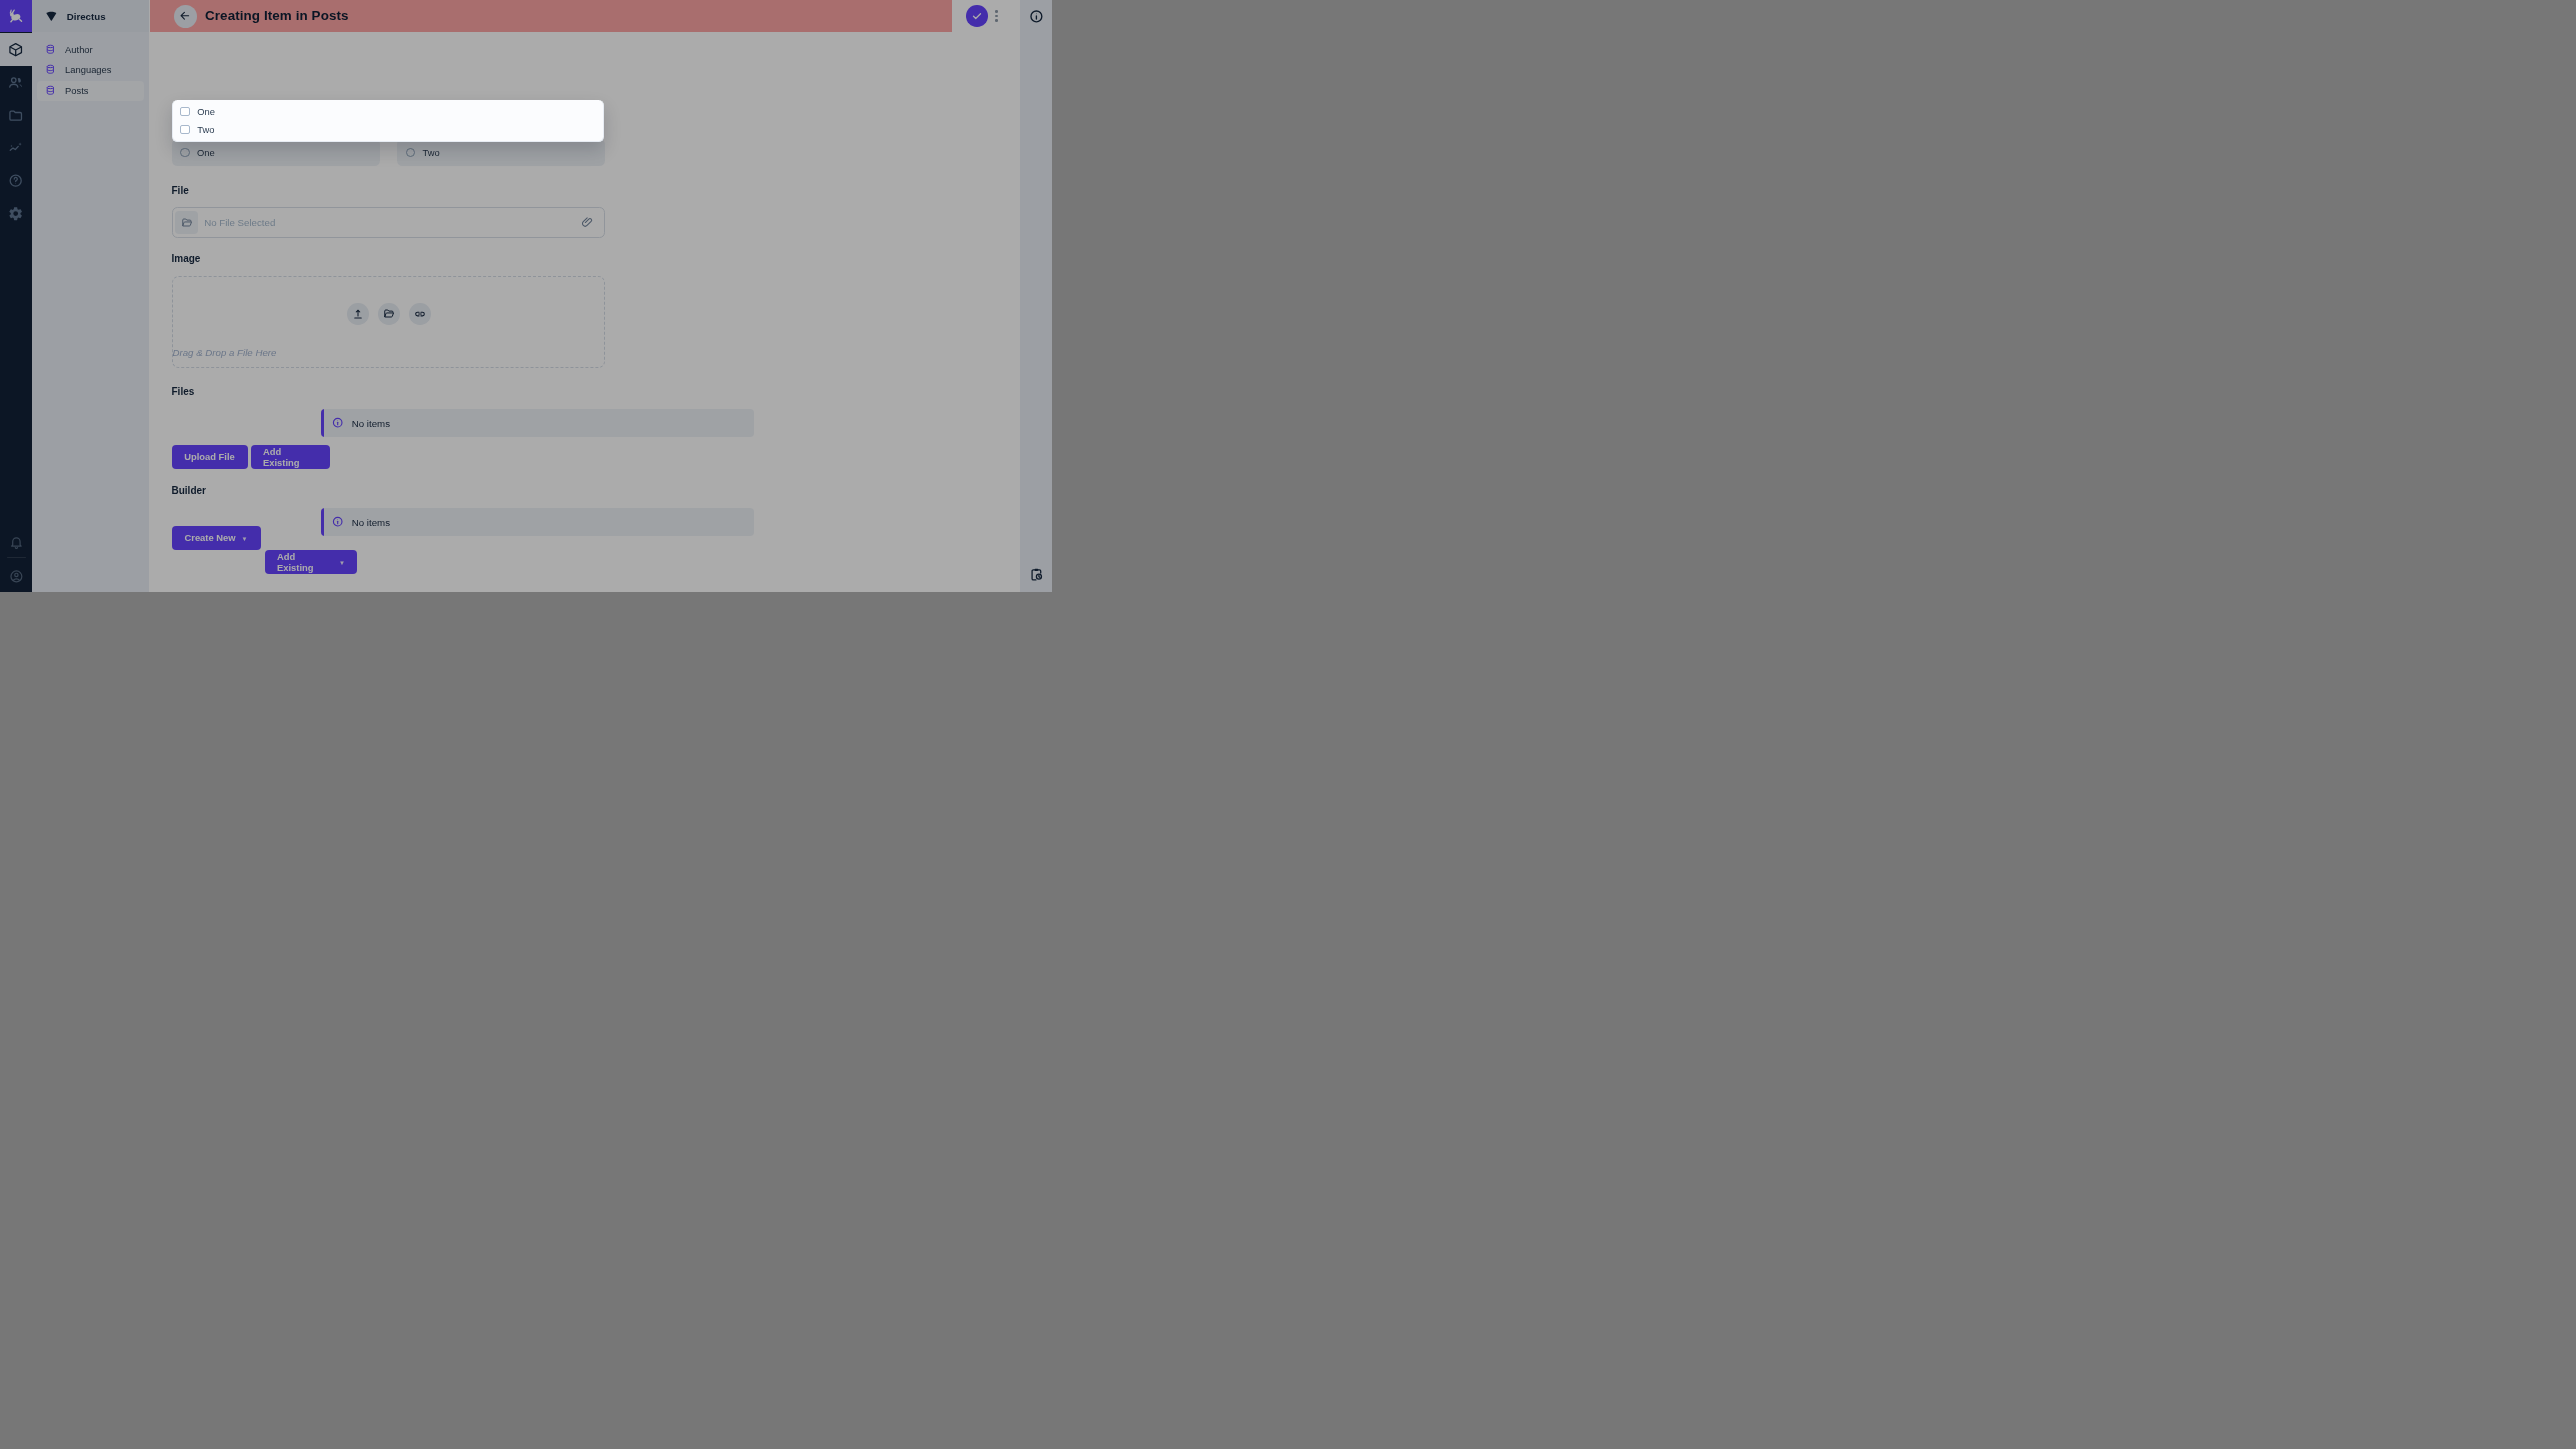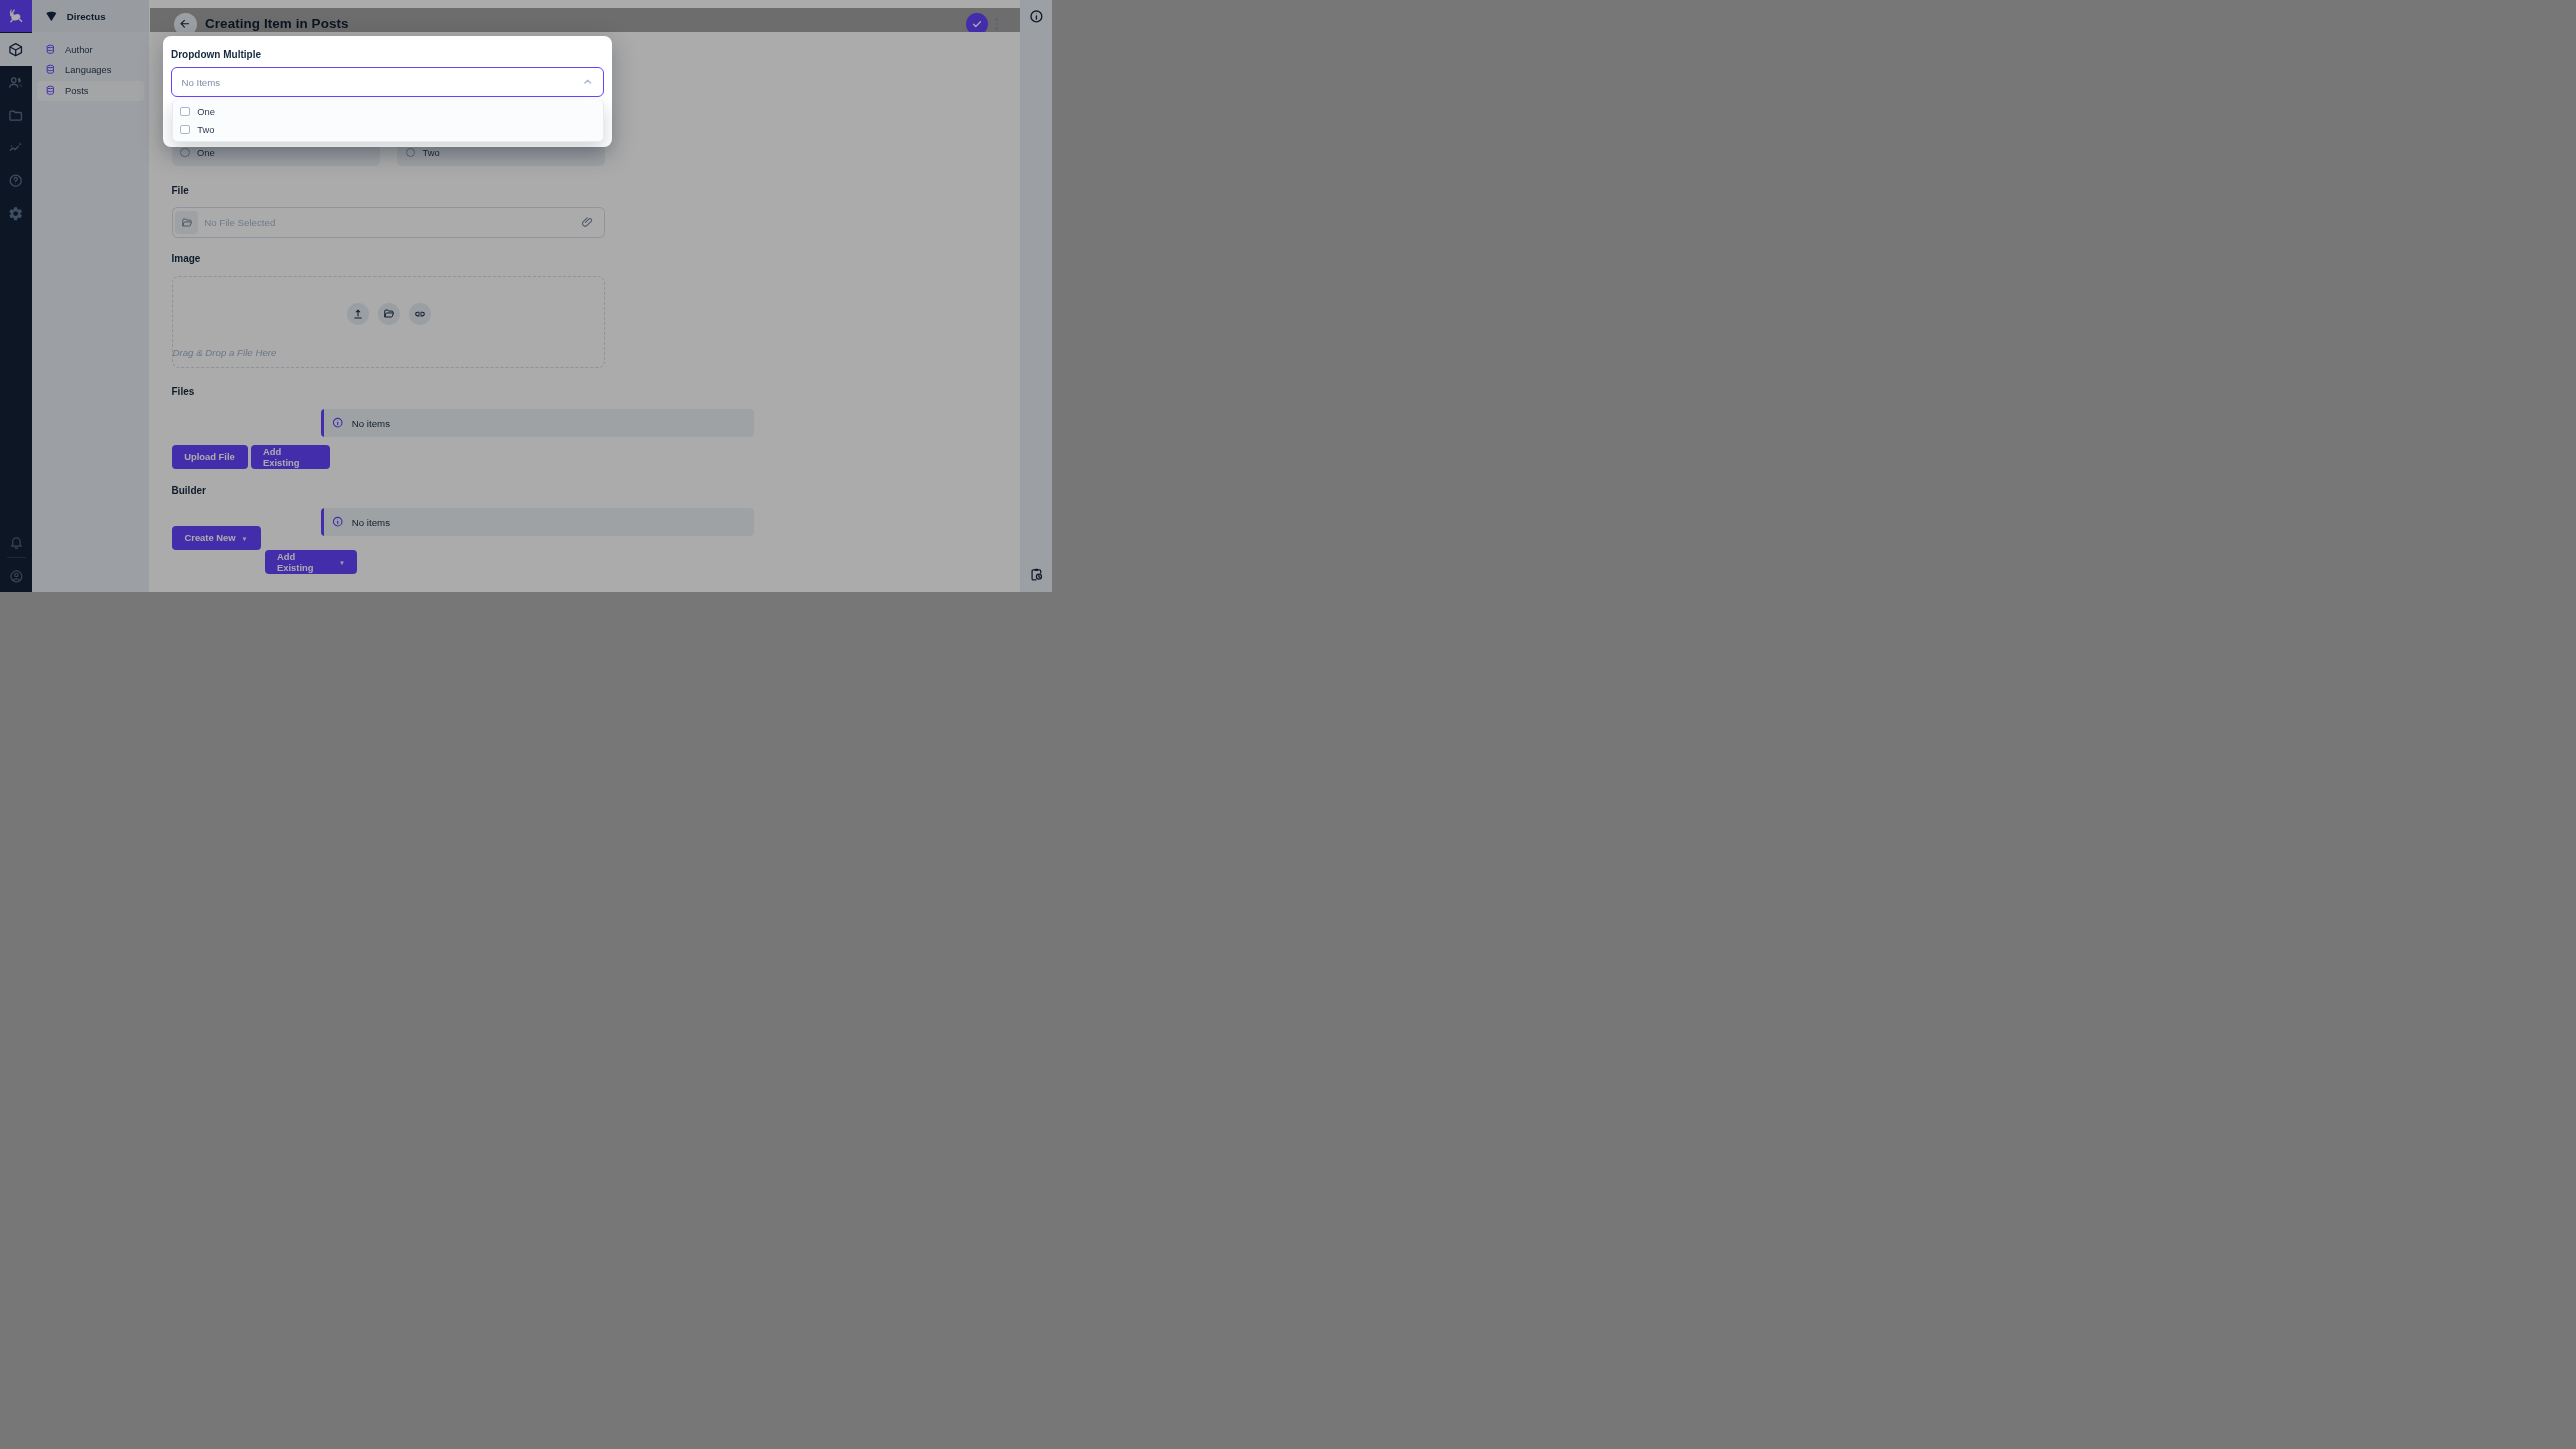--- a/index.html
+++ b/index.html
@@ -16,21 +16,21 @@
 
   
   .nav{position:absolute;left:32px;top:0;width:117px;height:592px;background:#e9eef5;z-index:1;padding-left:36px;}
   .project-row{position:absolute;left:0;top:0;width:117px;height:32px;background:#e3e9f0;display:flex;align-items:center;padding-left:13.4px;gap:8.7px;}
   .project-name{font-size:9.7px;font-weight:700;color:#172940;}
   .nav-item{position:absolute;left:5.4px;width:107px;height:19.5px;border-radius:4px;display:flex;align-items:center;padding-left:8px;gap:9px;color:#2b3c50;font-size:9.4px;}
   .nav-item.active{background:#f3f6fa;}
   .nav-item .db{color:#6644ff;}
 
   
-  .header{position:absolute;left:150px;top:0;width:870px;height:32px;background:#a3a3a3;z-index:1;box-shadow:0 0.7px 0 rgba(23,41,64,.07);margin-top:8px;}
+  .header{position:absolute;left:150px;top:0;width:802px;height:32px;background:#fca5a5;z-index:1;box-shadow:0 0.7px 0 rgba(23,41,64,.07);}
   .back-btn{position:absolute;left:23.5px;top:4.7px;width:23px;height:23px;border-radius:50%;background:#e9eef5;display:flex;align-items:center;justify-content:center;color:#172940;}
   .page-title{position:absolute;left:55px;top:8px;font-size:13.4px;font-weight:700;color:#102036;letter-spacing:0.1px;}
   .save-btn{position:absolute;left:816px;top:5.4px;width:21.5px;height:21.5px;border-radius:50%;background:#6644ff;display:flex;align-items:center;justify-content:center;color:#fff;}
   .kebab{position:absolute;left:841px;top:8.7px;width:10.7px;height:14.8px;display:flex;flex-direction:column;align-items:center;justify-content:center;gap:2px;}
   .kebab i{width:2.7px;height:2.7px;border-radius:50%;background:#8e9aa8;}
 
   
   .right-strip{position:absolute;left:1020px;top:0;width:32px;height:592px;background:#e9eef5;z-index:1;}
   .strip-icon{position:absolute;left:0;width:32px;display:flex;align-items:center;justify-content:center;color:#172940;}
 
@@ -302,31 +302,20 @@
       <span class="caret">▼</span>
     </div>
     <div class="btn" style="left:115px;top:518px;width:92px">
       <span>Add Existing</span>
       <span class="caret">▼</span>
     </div>
   </div>
 
   <div class="overlay"></div>
 
-  <div class="popover-card">
-    <div class="popover-label">Dropdown Multiple</div>
-    <div class="select">
-      <span class="select-value">No Items</span>
-      <span class="select-chevron">
-        <svg class="icon" width="13.4" height="13.4" viewBox="0 0 24 24" fill="none" stroke="currentColor" stroke-width="2.4" stroke-linecap="round" stroke-linejoin="round">
-          <path d="M7 14.5l5-5 5 5"></path>
-        </svg>
-      </span>
-    </div>
-  </div>
   <div class="menu">
     <div class="menu-item">
       <span class="checkbox"></span>
       <span class="menu-item-label">One</span>
     </div>
     <div class="menu-item">
       <span class="checkbox"></span>
       <span class="menu-item-label">Two</span>
     </div>
   </div>

